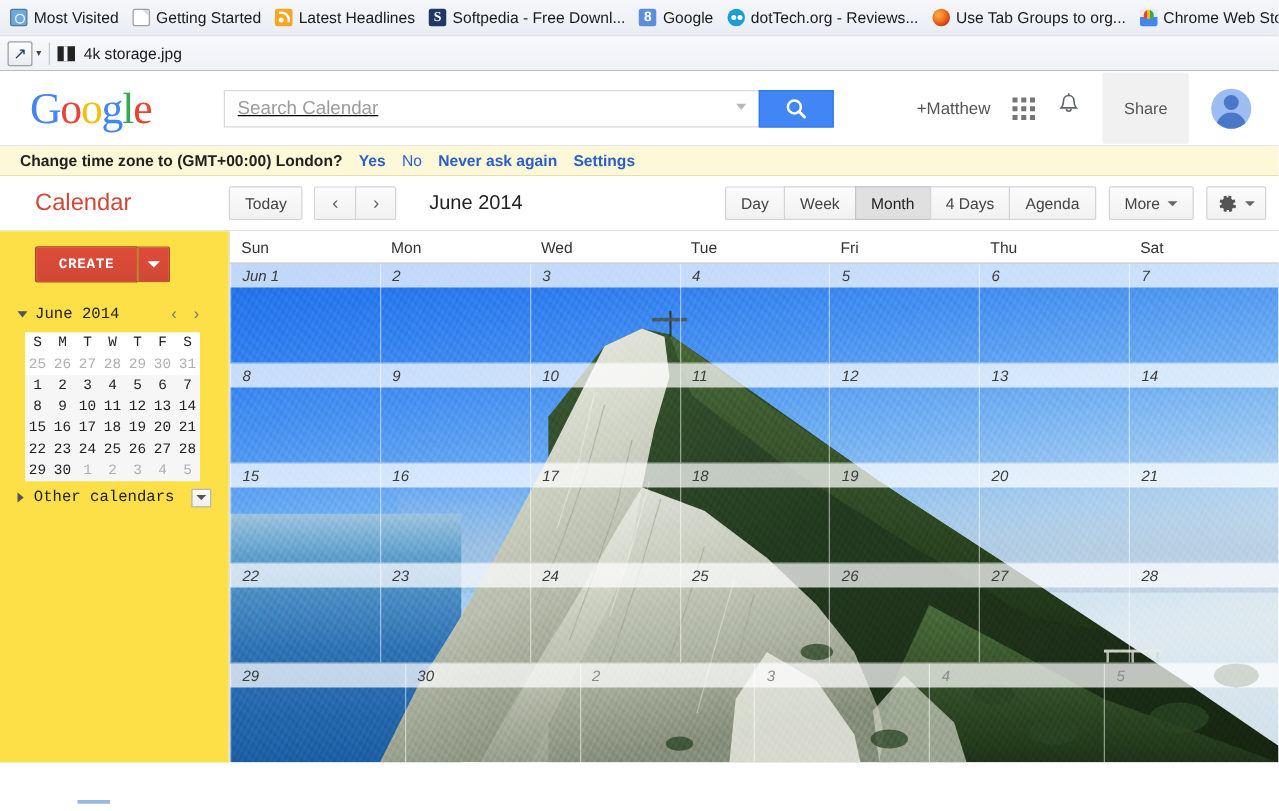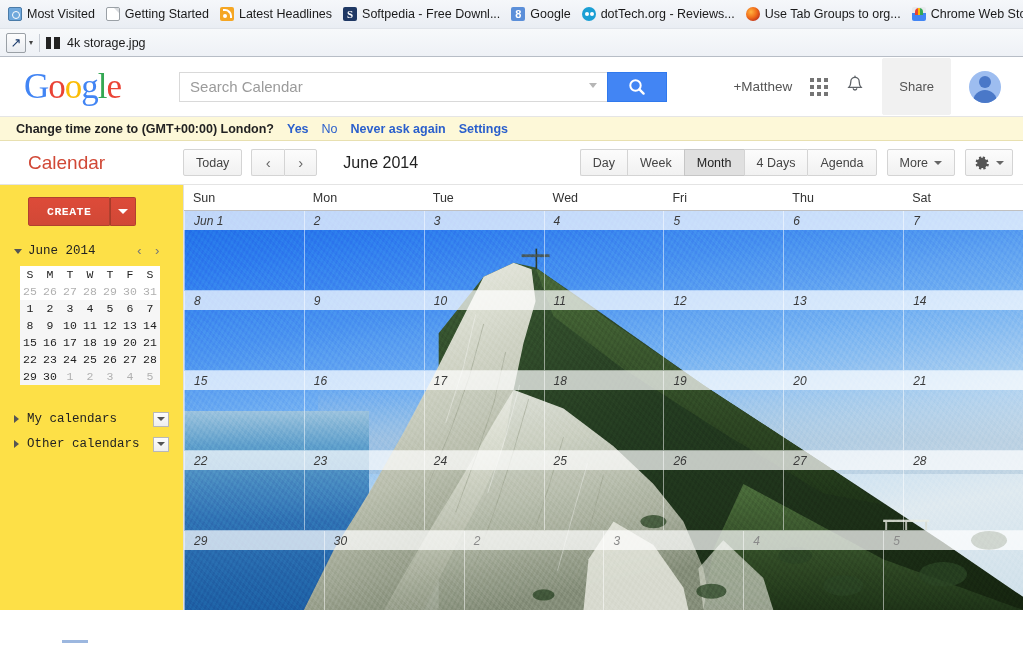--- a/index.html
+++ b/index.html
@@ -150,21 +150,21 @@
     font-size: 35px;
     letter-spacing: -1px;
     line-height: 35px;
     margin-right: 58px;
     cursor: pointer;
     user-select: none;
   }
   #google-logo .b { color:#4285f4; } #google-logo .r { color:#ea4335; }
   #google-logo .y { color:#fbbc05; } #google-logo .g { color:#34a853; }
 
-  #searchwrap { display: flex; height: 30px; }
+  #searchwrap { display: flex; height: 30px; text-decoration: underline; }
   #search-input {
     width: 428px; height: 30px;
     border: 1px solid #d9d9d9;
     border-right: none;
     padding: 0 28px 0 10px;
     font-size: 15px;
     color: #222;
     font-family: "Liberation Sans", sans-serif;
     outline: none;
     background:#fff;
@@ -704,45 +704,38 @@
             <td>30</td>
             <td class="out">1</td>
             <td class="out">2</td>
             <td class="out">3</td>
             <td class="out">4</td>
             <td class="out">5</td>
           </tr>
         </tbody>
       </table>
 
-      <div class="cal-section" id="my-cal-sec">
-        <span class="tri"></span>
-        <span class="lbl">My calendars</span>
-        <span class="sec-drop">
-            <span class="c"></span>
-          </span>
-      </div>
       <div class="cal-section" id="other-cal-sec">
         <span class="tri"></span>
         <span class="lbl">Other calendars</span>
         <span class="sec-drop">
             <span class="c"></span>
           </span>
       </div>
 
       <div id="bottom-stub"></div>
     </div>
 
     <div id="grid-area">
 
       <div id="weekday-row">
         <div class="wd">Sun</div>
         <div class="wd">Mon</div>
+        <div class="wd">Wed</div>
         <div class="wd">Tue</div>
-        <div class="wd">Wed</div>
         <div class="wd">Fri</div>
         <div class="wd">Thu</div>
         <div class="wd">Sat</div>
       </div>
 
       <div id="grid-photo">
         <div class="photo-sky"></div>
         <div class="photo-haze"></div>
         <div class="photo-sea"></div>
         <div class="ridge">

